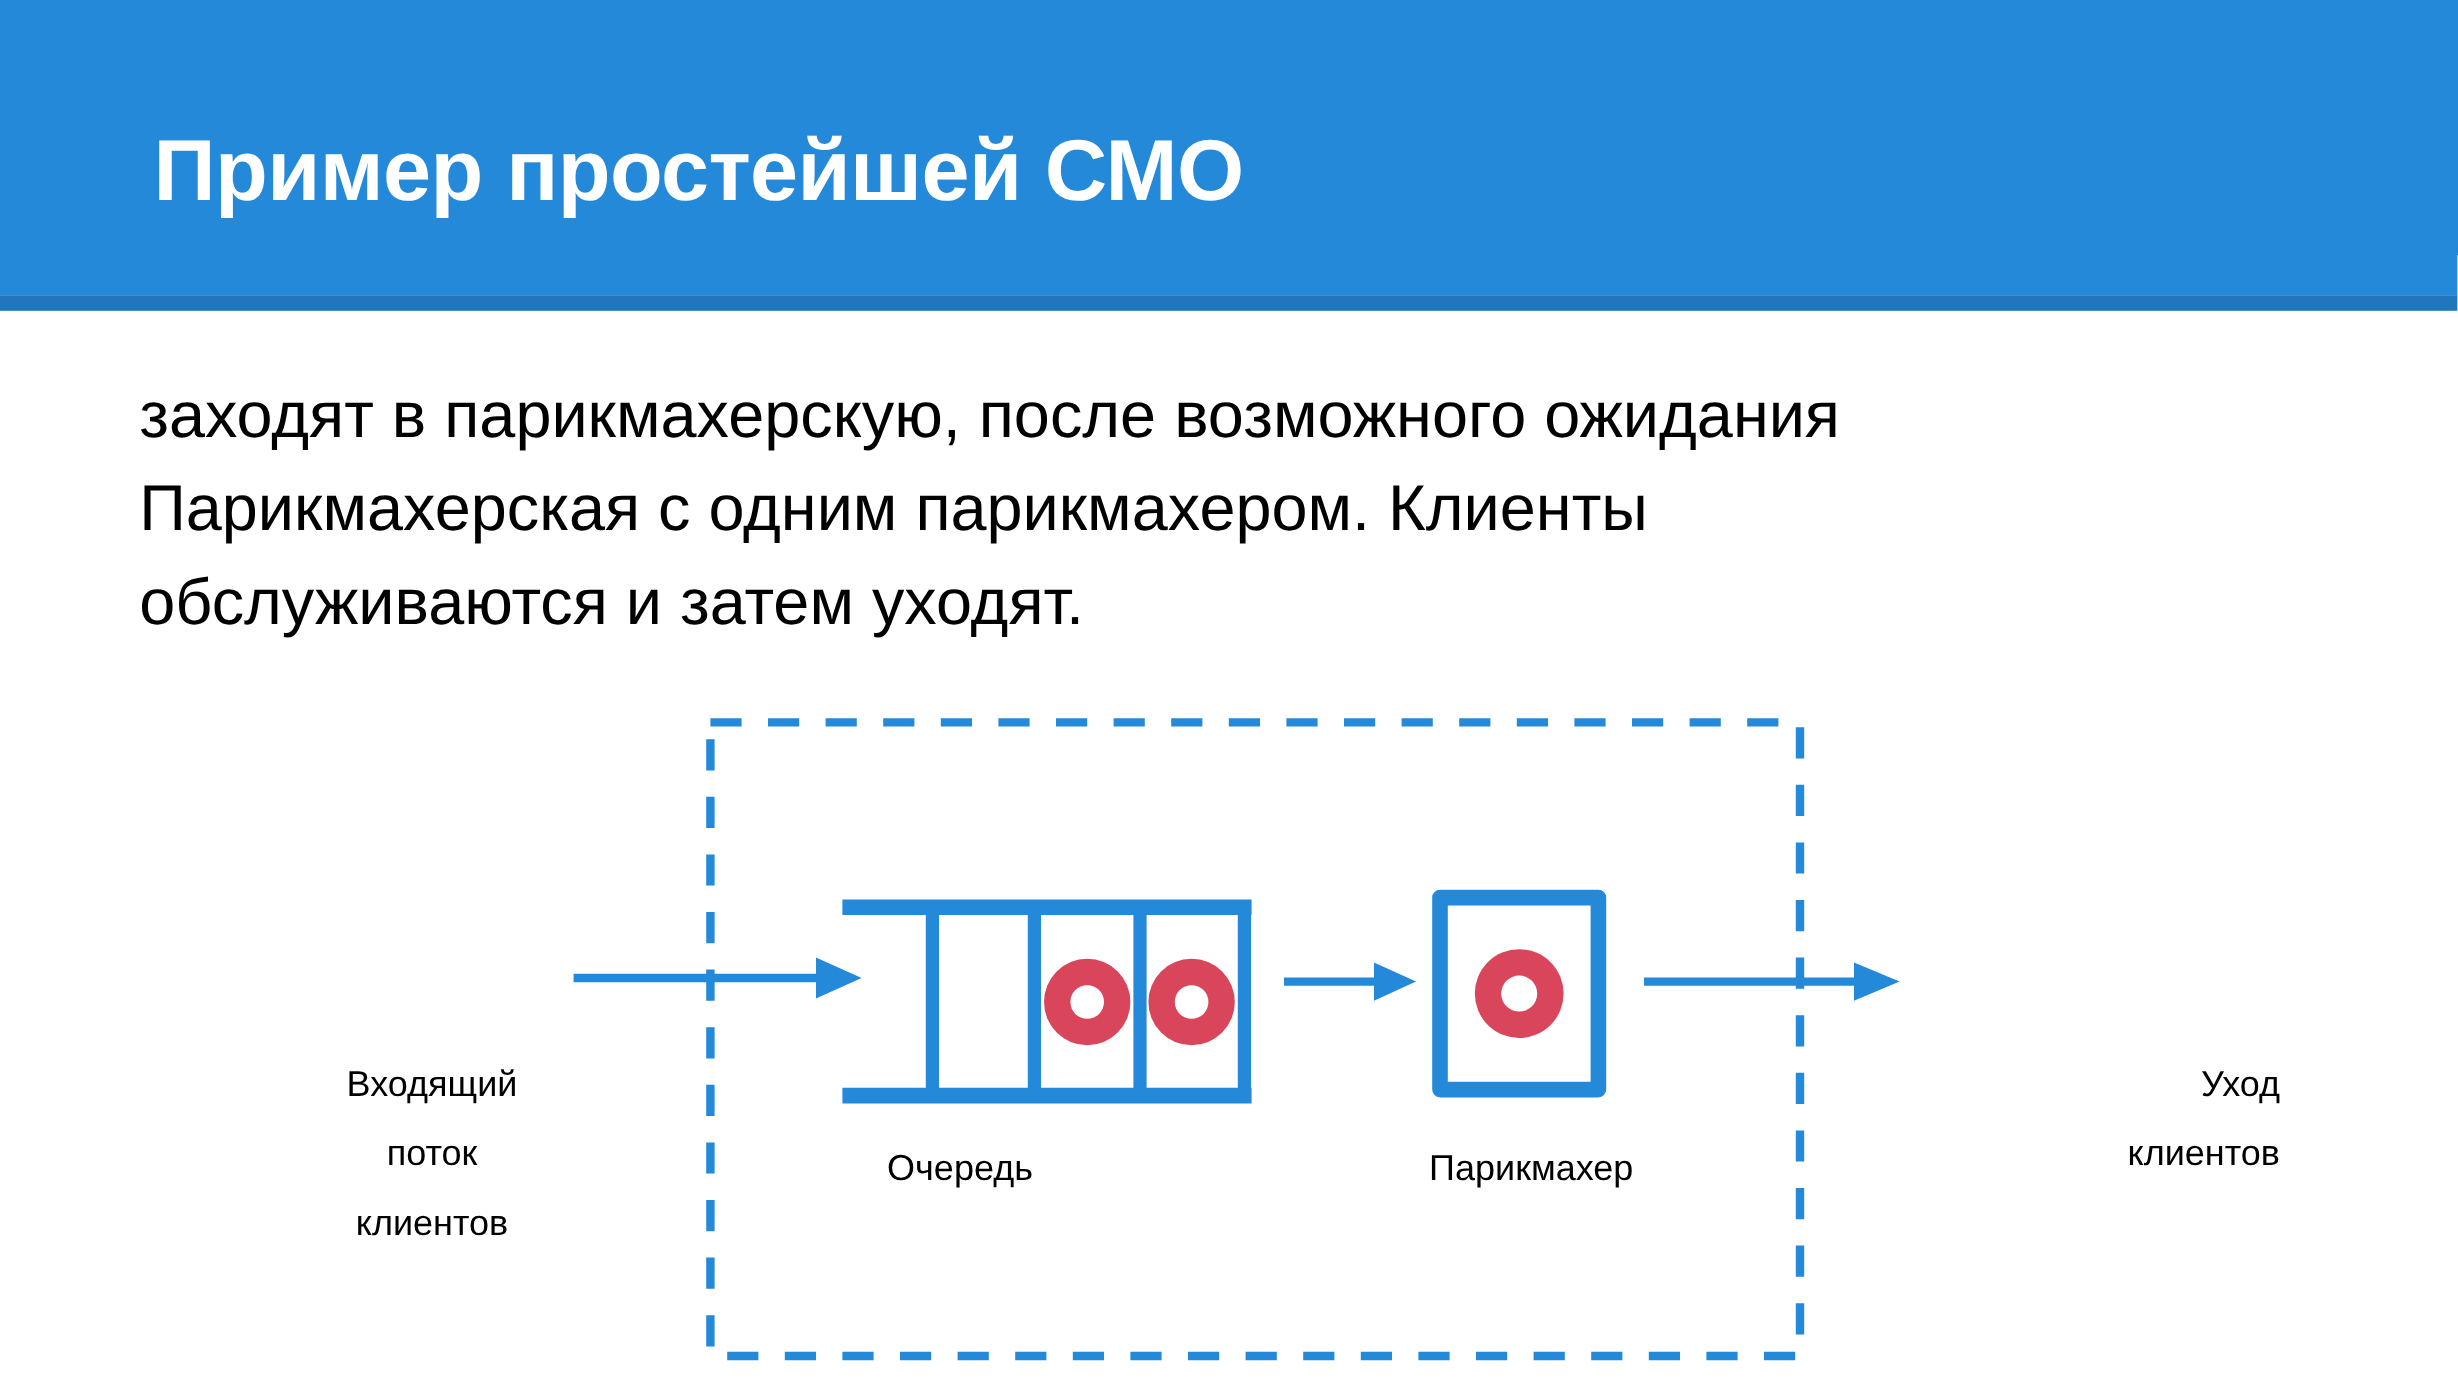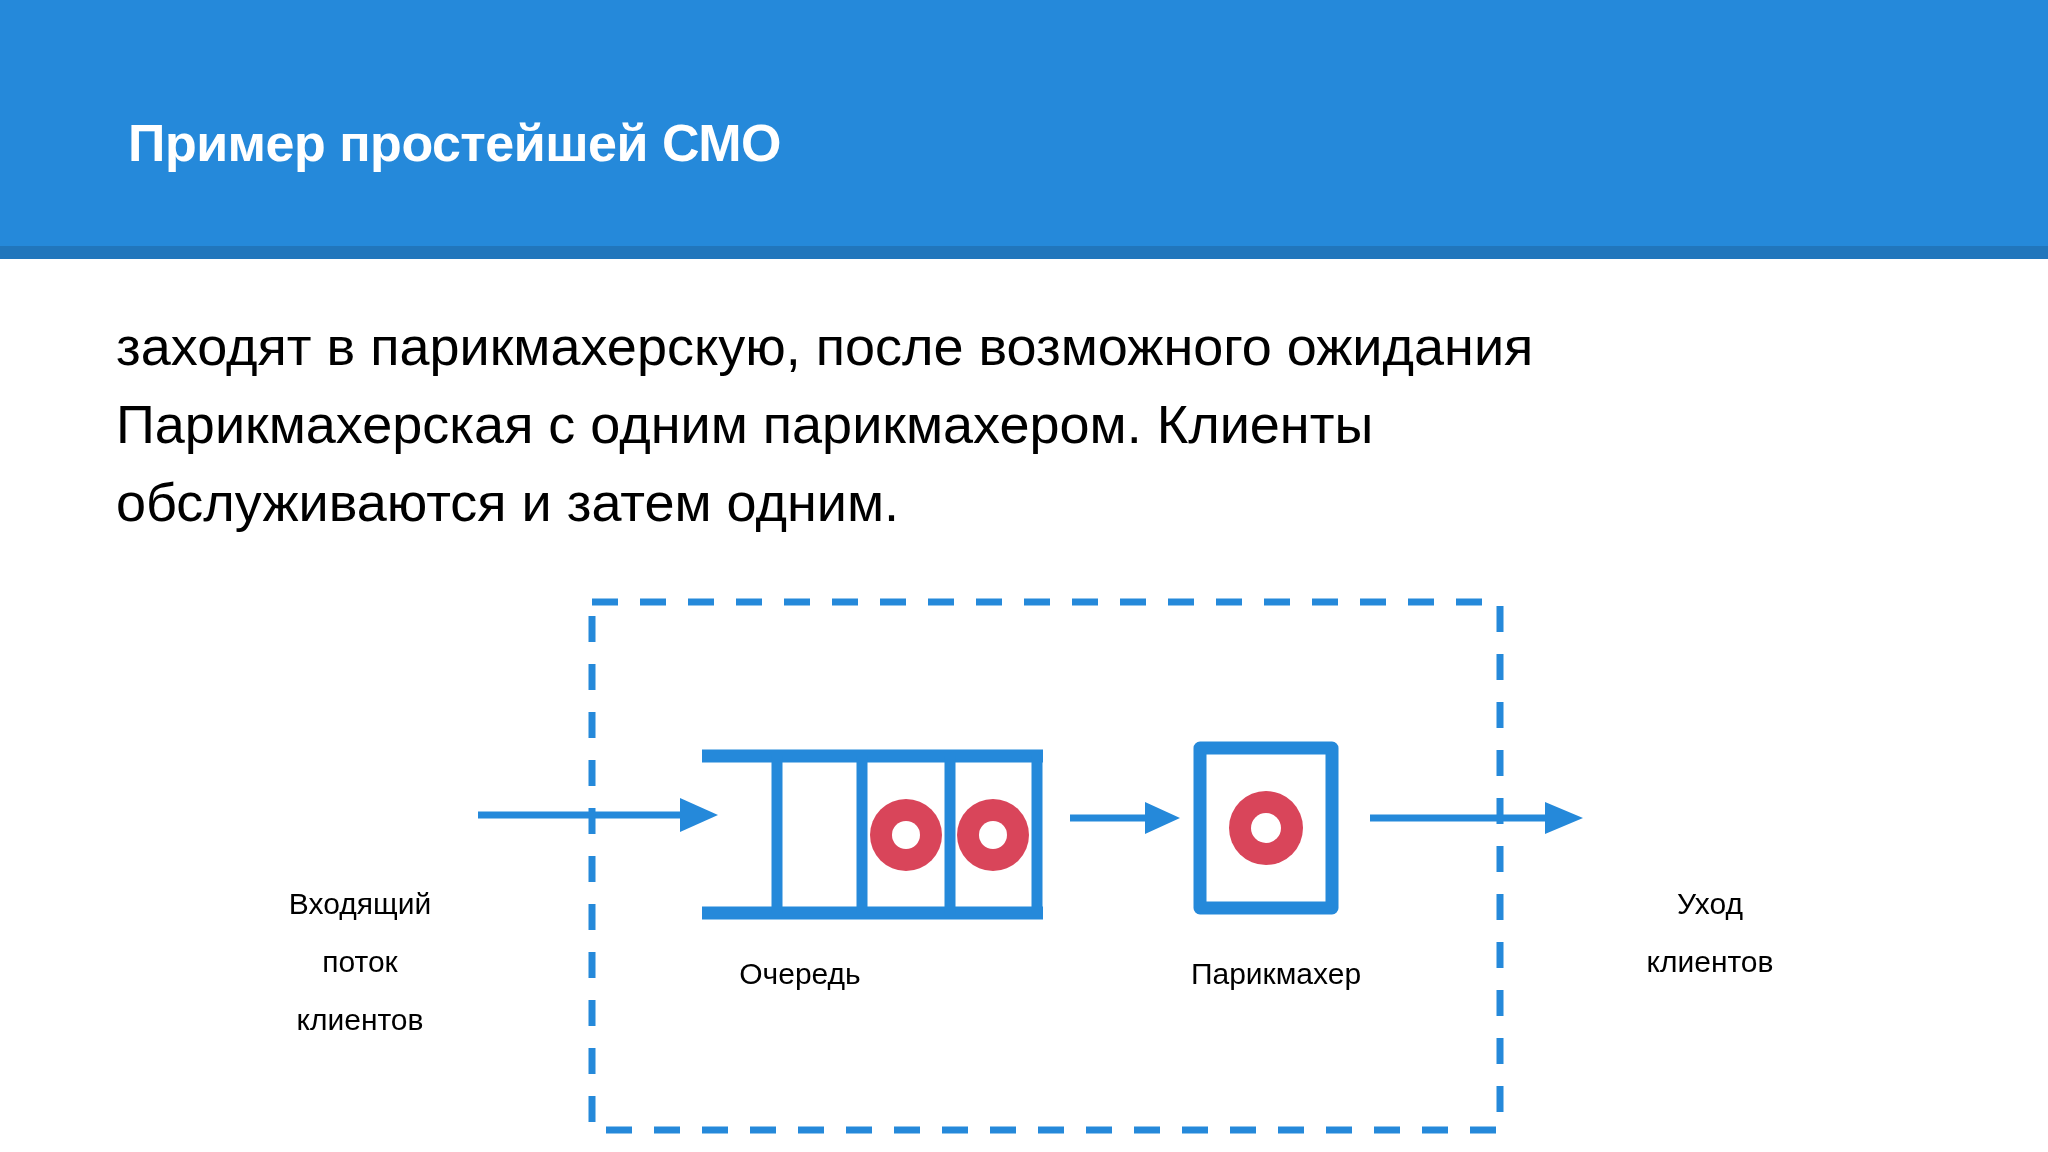--- a/index.html
+++ b/index.html
@@ -30,21 +30,21 @@
     left: 0;
     top: 246px;
     width: 2048px;
     height: 13px;
     background: #2176BC;
   }
   .slide-title {
     position: absolute;
     left: 128px;
     top: 95px;
-    font-size: 52px;
+    font-size: 72px;
     line-height: 96px;
     font-weight: bold;
     color: #FFFFFF;
     letter-spacing: -0.5px;
     white-space: nowrap;
   }
 
   
   .body-text {
     position: absolute;
@@ -96,33 +96,34 @@
   .label-barber {
     left: 1056px;
     top: 945px;
     width: 440px;
   }
   .label-outflow {
     left: 1520px;
     top: 875px;
     width: 380px;
     white-space: normal;
+    text-align: right;
   }
 </style>
 </head>
 <body>
 
 <div class="header-band"></div>
 <div class="header-underline"></div>
 <div class="slide-title">Пример простейшей СМО</div>
 
 <div class="body-text">
   <div>заходят в парикмахерскую, после возможного ожидания</div>
   <div>Парикмахерская с одним парикмахером. Клиенты</div>
-  <div class="last-line">обслуживаются и затем одним.</div>
+  <div class="last-line">обслуживаются и затем уходят.</div>
 </div>
 
 <div class="diagram">
   <svg width="2048" height="592" viewBox="0 0 2048 592" xmlns="http://www.w3.org/2000/svg">
 
     <rect x="592" y="42" width="908" height="528" fill="none" stroke="#2589DA" stroke-width="7" stroke-dasharray="26 22"></rect>
 
     <g>
       <line x1="478" y1="255" x2="680" y2="255" stroke="#2589DA" stroke-width="7"></line>
       <polygon points="680,238 718,255 680,272" fill="#2589DA"></polygon>

